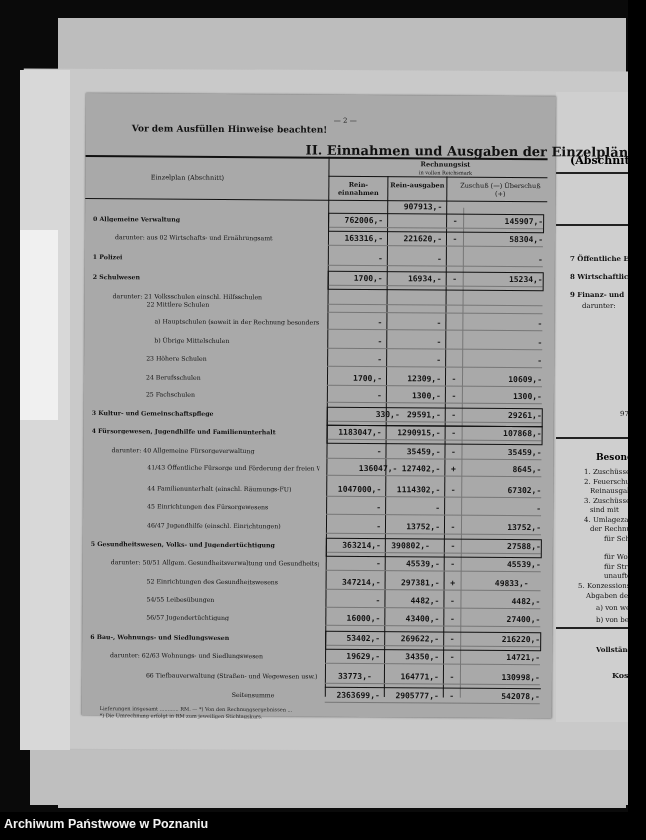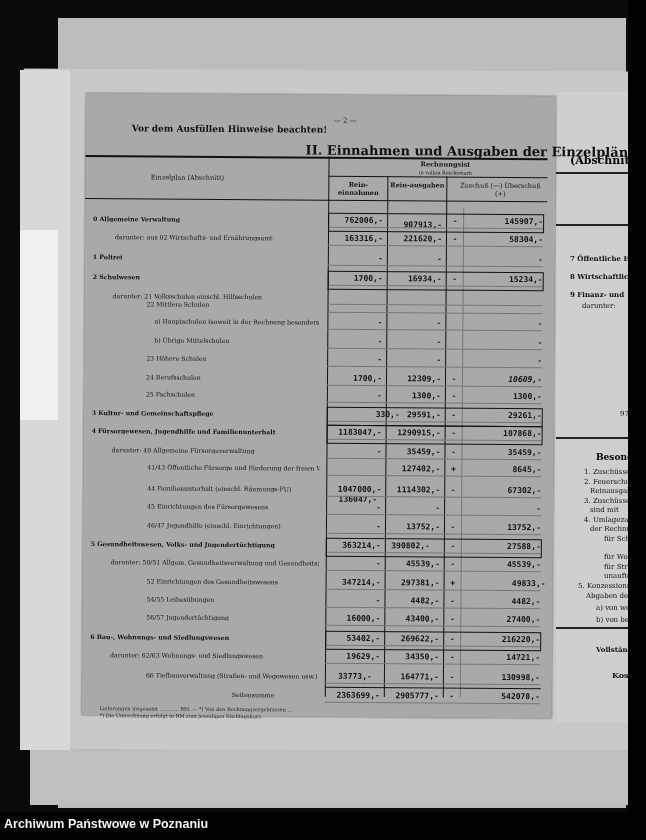--- a/index.html
+++ b/index.html
@@ -91,21 +91,21 @@
     <div class="hdr-col" style="left:246px; top:86px; width:54px; font-weight:bold;">Rein-einnahmen</div>
     <div class="hdr-col" style="left:304px; top:86px; width:56px; font-weight:bold;">Rein-ausgaben</div>
     <div class="hdr-col" style="left:370px; top:86px; width:90px;">Zuschuß (—) Überschuß (+)</div>
     <div class="vr" style="left:302px; top:81px; width:0.8px; height:521px;"></div>
     <div class="vr" style="left:361px; top:81px; width:0.8px; height:521px;"></div>
     <div class="gl" style="left:378px; top:112px; width:0.6px; height:490px;"></div>
 
     <div id="rows">
         <div class="label bold" style="left: 8px; top: 122px; width: 228px;">0 Allgemeine Verwaltung</div>
         <div class="num" style="left: 248px; top: 121px; width: 50px;">762006,-</div>
-        <div class="num" style="left: 305px; top: 125px; width: 52px;">907913,-</div>
+        <div class="num" style="left: 305px; top: 107px; width: 52px;">907913,-</div>
         <div class="num" style="left: 380px; top: 121px; width: 78px;">145907,-</div>
         <div class="sign" style="left: 362px; top: 121px;">-</div>
         <div class="gl" style="left: 243px; top: 132px; width: 215px; height: 0.6px;"></div>
         <div class="label" style="left: 30px; top: 140px; width: 206px;">darunter: aus 02 Wirtschafts- und Ernährungsamt</div>
         <div class="num" style="left: 248px; top: 139px; width: 50px;">163316,-</div>
         <div class="num" style="left: 305px; top: 139px; width: 52px;">221620,-</div>
         <div class="num" style="left: 380px; top: 139px; width: 78px;">58304,-</div>
         <div class="sign" style="left: 362px; top: 139px;">-</div>
         <div class="gl" style="left: 243px; top: 150px; width: 215px; height: 0.6px;"></div>
         <div class="label bold" style="left: 8px; top: 160px; width: 228px;">1 Polizei</div>
@@ -146,21 +146,21 @@
         <div class="gl" style="left: 243px; top: 253px; width: 215px; height: 0.6px;"></div>
         <div class="label" style="left: 62px; top: 261px; width: 174px;">23 Höhere Schulen</div>
         <div class="num" style="left: 248px; top: 260px; width: 50px;">-</div>
         <div class="num" style="left: 305px; top: 260px; width: 52px;">-</div>
         <div class="num" style="left: 380px; top: 260px; width: 78px;">-</div>
         <div class="sign" style="left: 362px; top: 260px;"></div>
         <div class="gl" style="left: 243px; top: 271px; width: 215px; height: 0.6px;"></div>
         <div class="label" style="left: 62px; top: 280px; width: 174px;">24 Berufsschulen</div>
         <div class="num" style="left: 248px; top: 279px; width: 50px;">1700,-</div>
         <div class="num" style="left: 305px; top: 279px; width: 52px;">12309,-</div>
-        <div class="num" style="left: 380px; top: 279px; width: 78px; font-style: italic;">10609,-</div>
+        <div class="num" style="left: 380px; top: 279px; width: 78px;">10609,-</div>
         <div class="sign" style="left: 362px; top: 279px;">-</div>
         <div class="gl" style="left: 243px; top: 290px; width: 215px; height: 0.6px;"></div>
         <div class="label" style="left: 62px; top: 297px; width: 174px;">25 Fachschulen</div>
         <div class="num" style="left: 248px; top: 296px; width: 50px;">-</div>
         <div class="num" style="left: 305px; top: 296px; width: 52px;">1300,-</div>
         <div class="num" style="left: 380px; top: 296px; width: 78px;">1300,-</div>
         <div class="sign" style="left: 362px; top: 296px;">-</div>
         <div class="gl" style="left: 243px; top: 307px; width: 215px; height: 0.6px;"></div>
         <div class="label bold" style="left: 8px; top: 316px; width: 228px;">3 Kultur- und Gemeinschaftspflege</div>
         <div class="num" style="left: 266px; top: 315px; width: 50px;">330,-</div>
@@ -174,21 +174,21 @@
         <div class="num" style="left: 380px; top: 333px; width: 78px;">107868,-</div>
         <div class="sign" style="left: 362px; top: 333px;">-</div>
         <div class="gl" style="left: 243px; top: 344px; width: 215px; height: 0.6px;"></div>
         <div class="label" style="left: 28px; top: 353px; width: 208px;">darunter: 40 Allgemeine Fürsorgeverwaltung</div>
         <div class="num" style="left: 248px; top: 352px; width: 50px;">-</div>
         <div class="num" style="left: 305px; top: 352px; width: 52px;">35459,-</div>
         <div class="num" style="left: 380px; top: 352px; width: 78px;">35459,-</div>
         <div class="sign" style="left: 362px; top: 352px;">-</div>
         <div class="gl" style="left: 243px; top: 363px; width: 215px; height: 0.6px;"></div>
         <div class="label" style="left: 64px; top: 370px; width: 172px;">41/43 Öffentliche Fürsorge und Förderung der freien Wohlfahrtspflege</div>
-        <div class="num" style="left: 244px; top: 369px; width: 50px; margin-top: 31px;">136047,-</div>
+        <div class="num" style="left: 264px; top: 369px; width: 50px;">136047,-</div>
         <div class="num" style="left: 305px; top: 369px; width: 52px;">127402,-</div>
         <div class="num" style="left: 380px; top: 369px; width: 78px;">8645,-</div>
         <div class="sign" style="left: 362px; top: 369px;">+</div>
         <div class="gl" style="left: 243px; top: 380px; width: 215px; height: 0.6px;"></div>
         <div class="label" style="left: 64px; top: 391px; width: 172px;">44 Familienunterhalt (einschl. Räumungs-FU)</div>
         <div class="num" style="left: 248px; top: 390px; width: 50px;">1047000,-</div>
         <div class="num" style="left: 305px; top: 390px; width: 52px;">1114302,-</div>
         <div class="num" style="left: 380px; top: 390px; width: 78px;">67302,-</div>
         <div class="sign" style="left: 362px; top: 390px;">-</div>
         <div class="gl" style="left: 243px; top: 401px; width: 215px; height: 0.6px;"></div>
@@ -212,21 +212,21 @@
         <div class="gl" style="left: 243px; top: 457px; width: 215px; height: 0.6px;"></div>
         <div class="label" style="left: 28px; top: 465px; width: 208px;">darunter: 50/51 Allgem. Gesundheitsverwaltung und Gesundheitspflege</div>
         <div class="num" style="left: 248px; top: 464px; width: 50px;">-</div>
         <div class="num" style="left: 305px; top: 464px; width: 52px;">45539,-</div>
         <div class="num" style="left: 380px; top: 464px; width: 78px;">45539,-</div>
         <div class="sign" style="left: 362px; top: 464px;">-</div>
         <div class="gl" style="left: 243px; top: 475px; width: 215px; height: 0.6px;"></div>
         <div class="label" style="left: 64px; top: 484px; width: 172px;">52 Einrichtungen des Gesundheitswesens</div>
         <div class="num" style="left: 248px; top: 483px; width: 50px;">347214,-</div>
         <div class="num" style="left: 305px; top: 483px; width: 52px;">297381,-</div>
-        <div class="num" style="left: 385px; top: 483px; width: 78px;">49833,-</div>
+        <div class="num" style="left: 368px; top: 483px; width: 78px;">49833,-</div>
         <div class="sign" style="left: 362px; top: 483px;">+</div>
         <div class="gl" style="left: 243px; top: 494px; width: 215px; height: 0.6px;"></div>
         <div class="label" style="left: 64px; top: 502px; width: 172px;">54/55 Leibesübungen</div>
         <div class="num" style="left: 248px; top: 501px; width: 50px;">-</div>
         <div class="num" style="left: 305px; top: 501px; width: 52px;">4482,-</div>
         <div class="num" style="left: 380px; top: 501px; width: 78px;">4482,-</div>
         <div class="sign" style="left: 362px; top: 501px;">-</div>
         <div class="gl" style="left: 243px; top: 512px; width: 215px; height: 0.6px;"></div>
         <div class="label" style="left: 64px; top: 520px; width: 172px;">56/57 Jugendertüchtigung</div>
         <div class="num" style="left: 248px; top: 519px; width: 50px;">16000,-</div>

